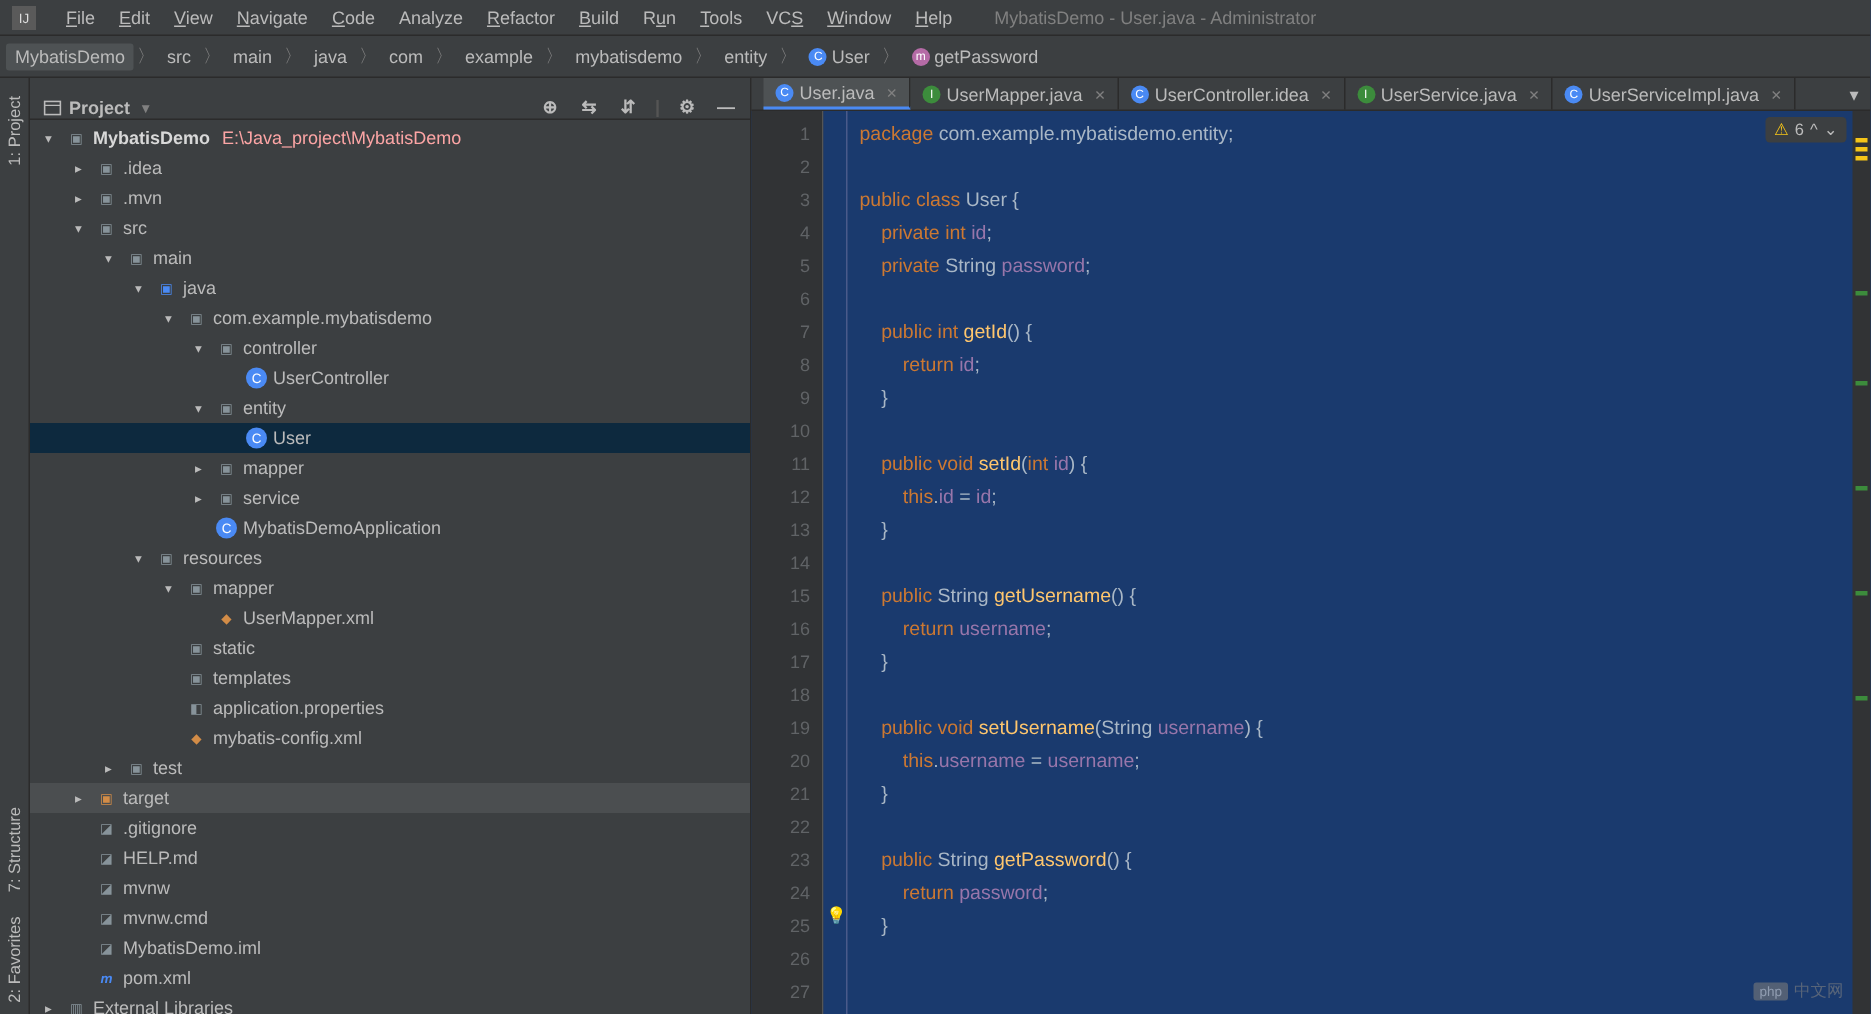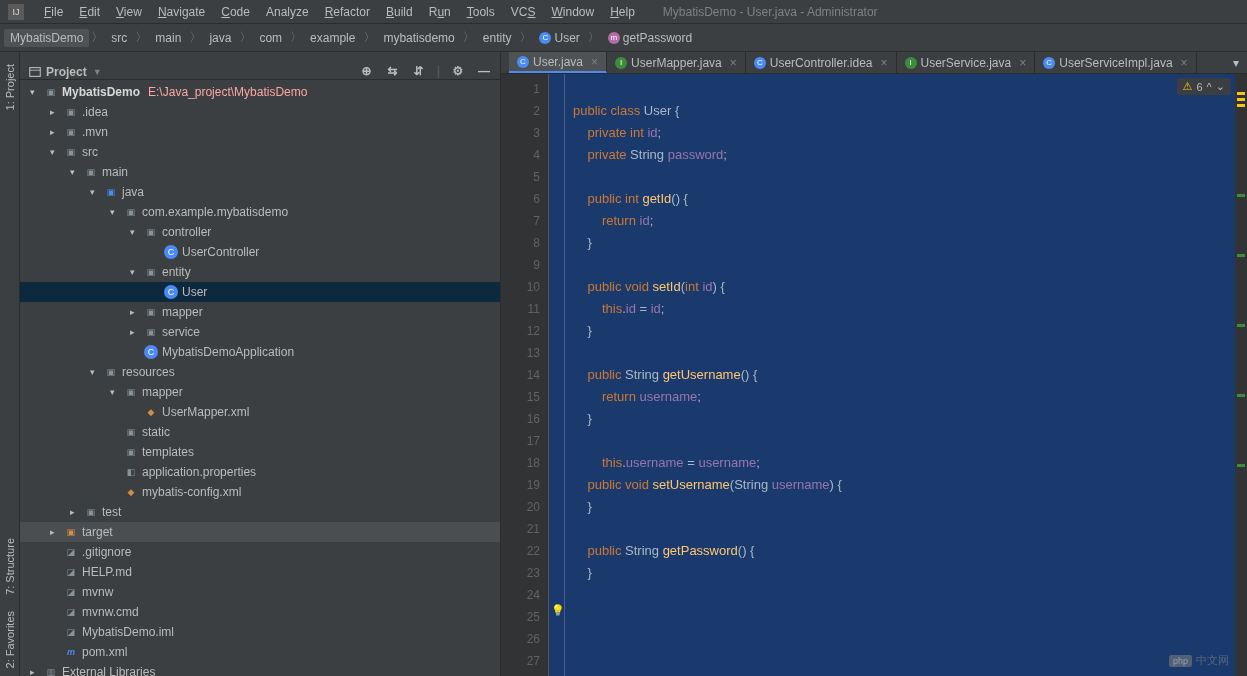--- a/index.html
+++ b/index.html
@@ -371,42 +371,44 @@
           <div>23</div>
           <div>24</div>
           <div>25</div>
           <div>26</div>
           <div>27</div>
         </div>
       <div class="gutter2">
         <span class="bulb" style="top:530px;">💡</span>
       </div>
       <div class="code" id="code">
+          <div class="code-line"><span class="kw">package</span> <span class="pkg">com.example.mybatisdemo.entity</span><span class="op">;</span></div>
           <div class="code-line">&nbsp;</div>
           <div class="code-line"><span class="kw">public</span> <span class="kw">class</span> <span class="typ">User</span> {</div>
           <div class="code-line">    <span class="kw">private</span> <span class="kw">int</span> <span class="field">id</span>;</div>
           <div class="code-line">    <span class="kw">private</span> <span class="typ">String</span> <span class="field">password</span>;</div>
           <div class="code-line">&nbsp;</div>
           <div class="code-line">    <span class="kw">public</span> <span class="kw">int</span> <span class="ident">getId</span>() {</div>
           <div class="code-line">        <span class="kw">return</span> <span class="field">id</span>;</div>
           <div class="code-line">    }</div>
           <div class="code-line">&nbsp;</div>
           <div class="code-line">    <span class="kw">public</span> <span class="kw">void</span> <span class="ident">setId</span>(<span class="kw">int</span> <span class="field">id</span>) {</div>
           <div class="code-line">        <span class="kw">this</span>.<span class="field">id</span> = <span class="field">id</span>;</div>
           <div class="code-line">    }</div>
           <div class="code-line">&nbsp;</div>
           <div class="code-line">    <span class="kw">public</span> <span class="typ">String</span> <span class="ident">getUsername</span>() {</div>
           <div class="code-line">        <span class="kw">return</span> <span class="field">username</span>;</div>
           <div class="code-line">    }</div>
           <div class="code-line">&nbsp;</div>
+          <div class="code-line">    <span class="kw">public</span> <span class="kw">void</span> <span class="ident">setUsername</span>(<span class="typ">String</span> <span class="field">username</span>) {</div>
           <div class="code-line">        <span class="kw">this</span>.<span class="field">username</span> = <span class="field">username</span>;</div>
-          <div class="code-line">    <span class="kw">public</span> <span class="kw">void</span> <span class="ident">setUsername</span>(<span class="typ">String</span> <span class="field">username</span>) {</div>
           <div class="code-line">    }</div>
           <div class="code-line">&nbsp;</div>
           <div class="code-line">    <span class="kw">public</span> <span class="typ">String</span> <span class="ident">getPassword</span>() {</div>
+          <div class="code-line">        <span class="kw">return</span> <span class="field">password</span>;</div>
           <div class="code-line">    }</div>
           <div class="code-line">&nbsp;</div>
         </div>
       <div class="editor-markers">
         <div class="marker y" style="top:18px;"></div>
         <div class="marker y" style="top:24px;"></div>
         <div class="marker y" style="top:30px;"></div>
         <div class="marker g" style="top:120px;"></div>
         <div class="marker g" style="top:180px;"></div>
         <div class="marker g" style="top:250px;"></div>

